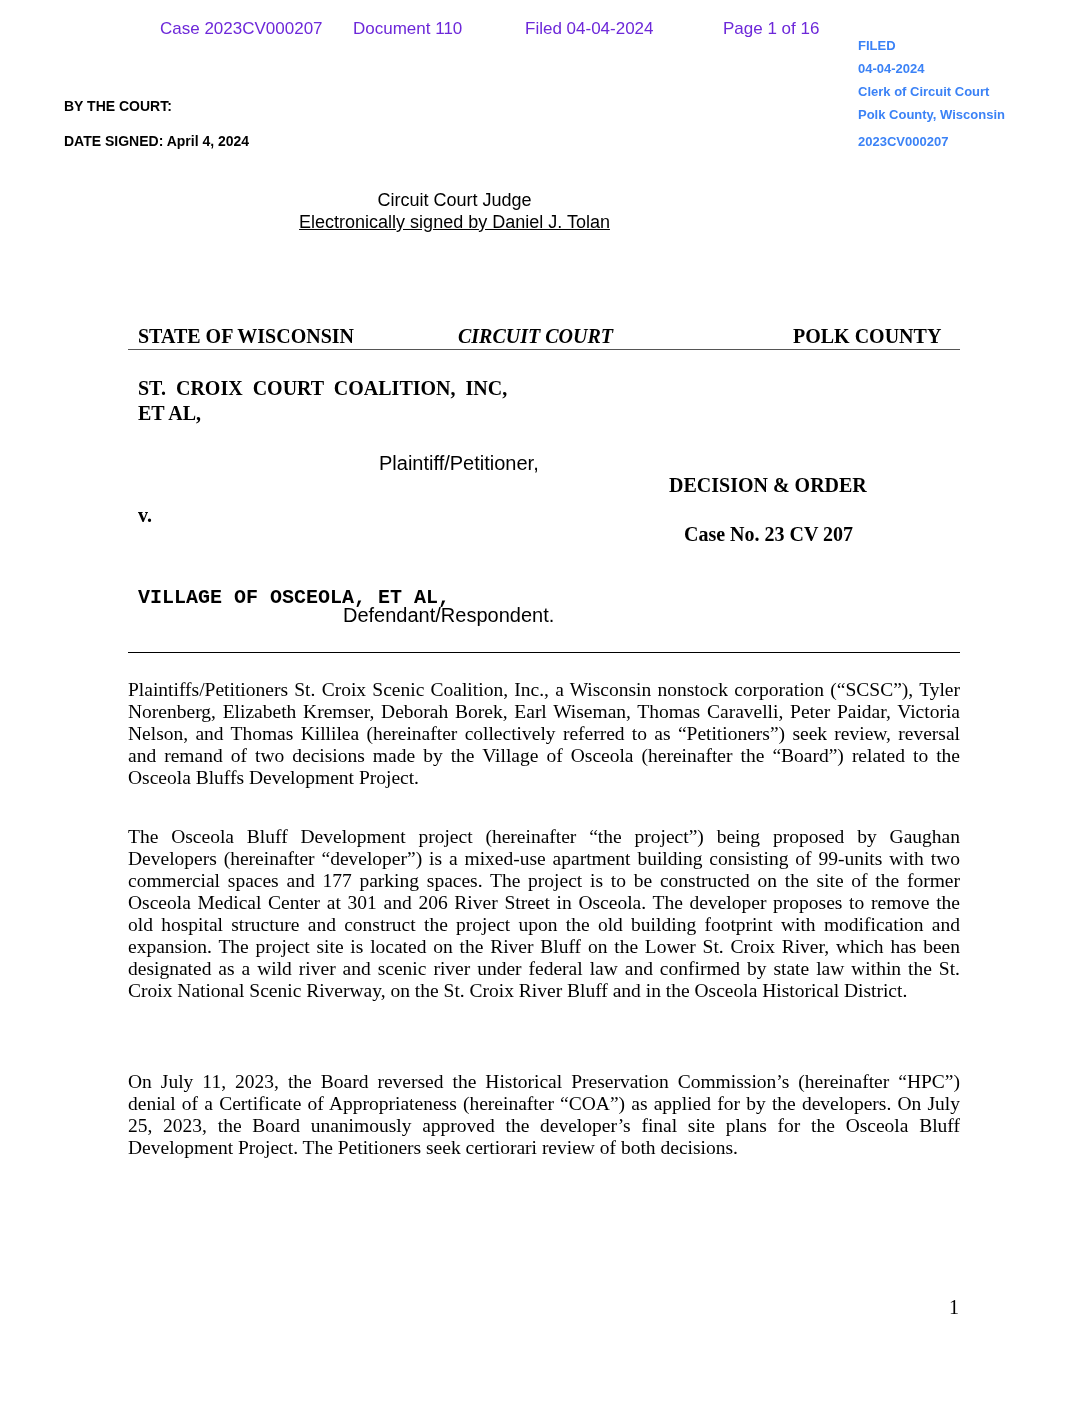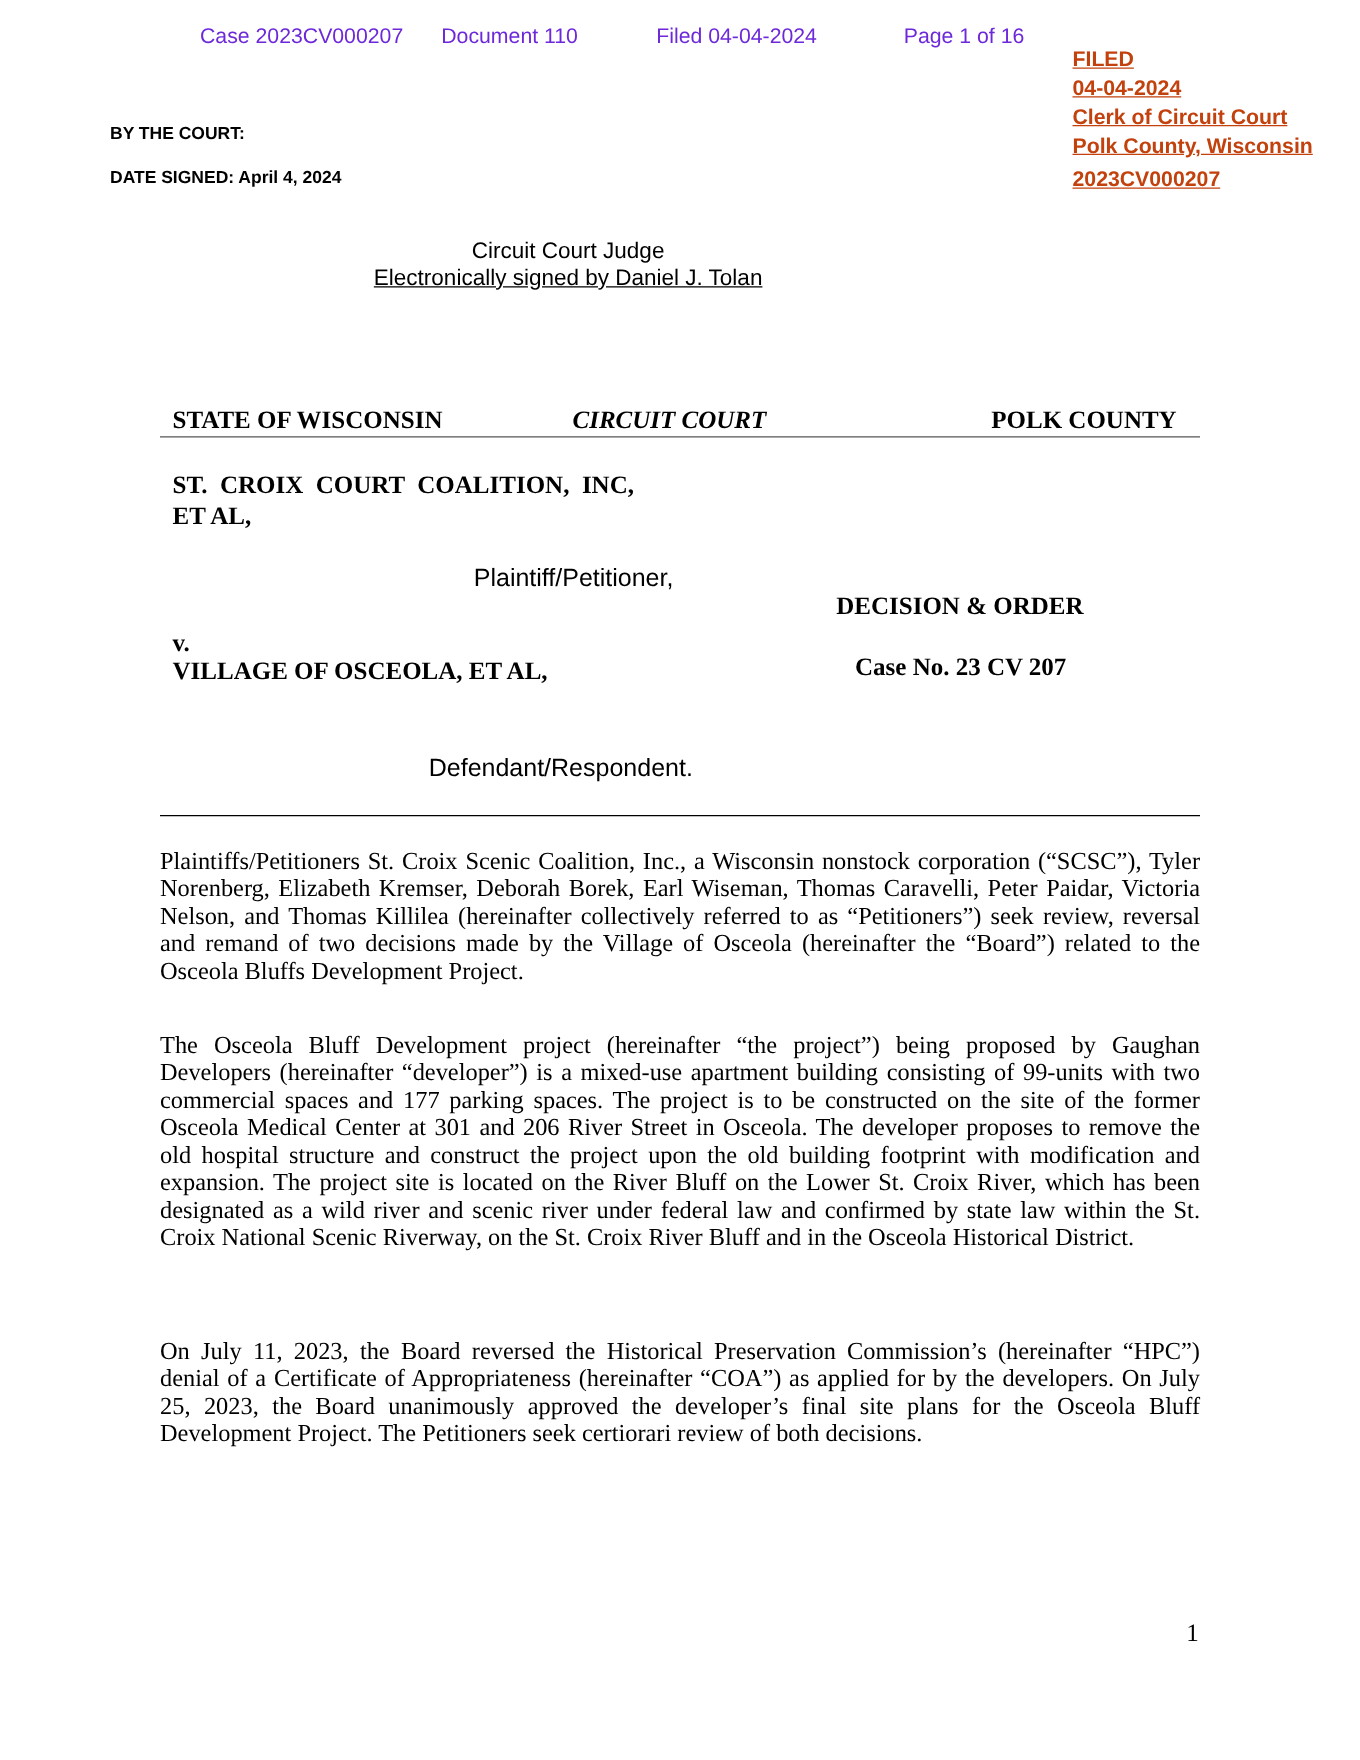--- a/index.html
+++ b/index.html
@@ -1,20 +1,20 @@
 <!DOCTYPE html>
 <html><head>
   <meta charset="utf-8">
   <style>
     html, body { margin:0; padding:0; background:#ffffff; }
     body { width:1088px; height:1408px; position:relative; overflow:hidden; color:#000; }
     .abs { position:absolute; }
     .hdr { font-family:"Liberation Sans", sans-serif; font-size:17px; color:#6d28d9; top:19px; white-space:nowrap; }
-    .stamp { font-family:"Liberation Sans", sans-serif; font-weight:bold; font-size:17px; color:#c2410c; left:858px; white-space:nowrap;text-decoration:underline; }
-    .court-lbl { font-family:"Liberation Sans", sans-serif; font-weight:bold; font-size:14px; left:64px; white-space:nowrap;margin-left:24px; }
+    .stamp { font-family:"Liberation Sans", sans-serif; font-weight:bold; font-size:13px; color:#3b82f6; left:858px; white-space:nowrap; }
+    .court-lbl { font-family:"Liberation Sans", sans-serif; font-weight:bold; font-size:14px; left:64px; white-space:nowrap; }
     .sig { font-family:"Liberation Sans", sans-serif; font-size:18px; text-align:center; left:284px; width:341px; }
     .caption-b { font-family:"Liberation Serif", serif; font-weight:bold; font-size:20px; white-space:nowrap; }
     .caption-r { font-family:Liberation Sans, sans-serif; font-size:20px; white-space:nowrap; }
     .rule { position:absolute; left:128px; width:832px; height:0; border-top:1px solid #000; }
     .para { position:absolute; left:128px; width:832px; font-family:"Liberation Serif", serif; font-size:19.5px; line-height:22px; text-align:justify; margin:0; }
     .pagenum { font-family:"Liberation Serif", serif; font-size:20px; left:949px; top:1296px; }
   </style>
 </head>
 <body>
 
@@ -47,21 +47,21 @@
   <div class="rule" style="top:349px; border-top:1.5px solid #555;"></div>
 
   <div class="abs caption-b" style="left:138px; top:377px; white-space:pre;">ST.  CROIX  COURT  COALITION,  INC,</div>
   <div class="abs caption-b" style="left:138px; top:402px;">ET AL,</div>
   <div class="abs caption-r" style="left:379px; top:452px;">Plaintiff/Petitioner,</div>
 
   <div class="abs caption-b" style="left:669px; top:474px;">DECISION &amp; ORDER</div>
   <div class="abs caption-b" style="left:138px; top:504px;">v.</div>
   <div class="abs caption-b" style="left:684px; top:523px;">Case No. 23 CV 207</div>
 
-  <div class="abs caption-b" style="left:138px; top:526px;">VILLAGE OF OSCEOLA, ET AL,</div>
+  <div class="abs caption-b" style="left:138px; top:586px;font-family:Liberation Mono, monospace;">VILLAGE OF OSCEOLA, ET AL,</div>
   <div class="abs caption-r" style="left:343px; top:604px;">Defendant/Respondent.</div>
 
   <div class="rule" style="top:652px;"></div>
 </div>
 
 <p class="para" style="top:679px;">Plaintiffs/Petitioners St. Croix Scenic Coalition, Inc., a Wisconsin nonstock corporation (“SCSC”), Tyler Norenberg, Elizabeth Kremser, Deborah Borek, Earl Wiseman, Thomas Caravelli, Peter Paidar, Victoria Nelson, and Thomas Killilea (hereinafter collectively referred to as “Petitioners”) seek review, reversal and remand of two decisions made by the Village of Osceola (hereinafter the “Board”) related to the Osceola Bluffs Development Project.</p>
 <p class="para" style="top:826px;">The Osceola Bluff Development project (hereinafter “the project”) being proposed by Gaughan Developers (hereinafter “developer”) is a mixed-use apartment building consisting of 99-units with two commercial spaces and 177 parking spaces. The project is to be constructed on the site of the former Osceola Medical Center at 301 and 206 River Street in Osceola. The developer proposes to remove the old hospital structure and construct the project upon the old building footprint with modification and expansion. The project site is located on the River Bluff on the Lower St. Croix River, which has been designated as a wild river and scenic river under federal law and confirmed by state law within the St. Croix National Scenic Riverway, on the St. Croix River Bluff and in the Osceola Historical District.</p>
 <p class="para" style="top:1071px;">On July 11, 2023, the Board reversed the Historical Preservation Commission’s (hereinafter “HPC”) denial of a Certificate of Appropriateness (hereinafter “COA”) as applied for by the developers. On July 25, 2023, the Board unanimously approved the developer’s final site plans for the Osceola Bluff Development Project. The Petitioners seek certiorari review of both decisions.</p>
 
 <div class="abs pagenum">1</div>

